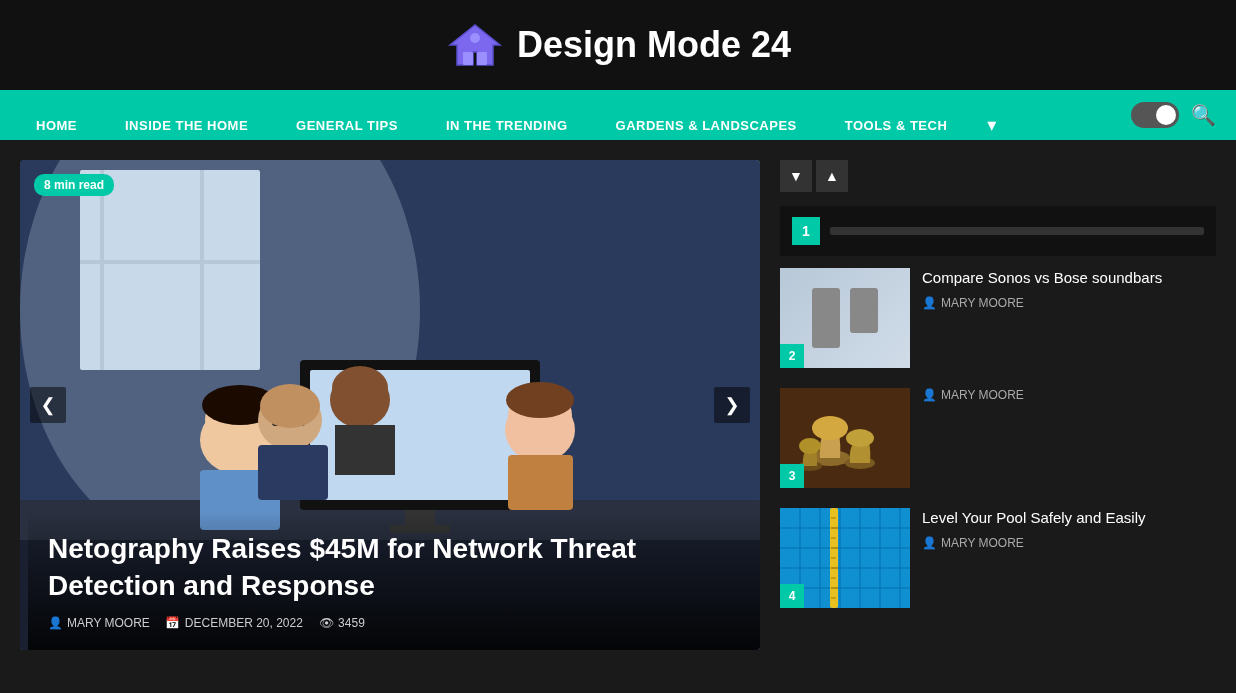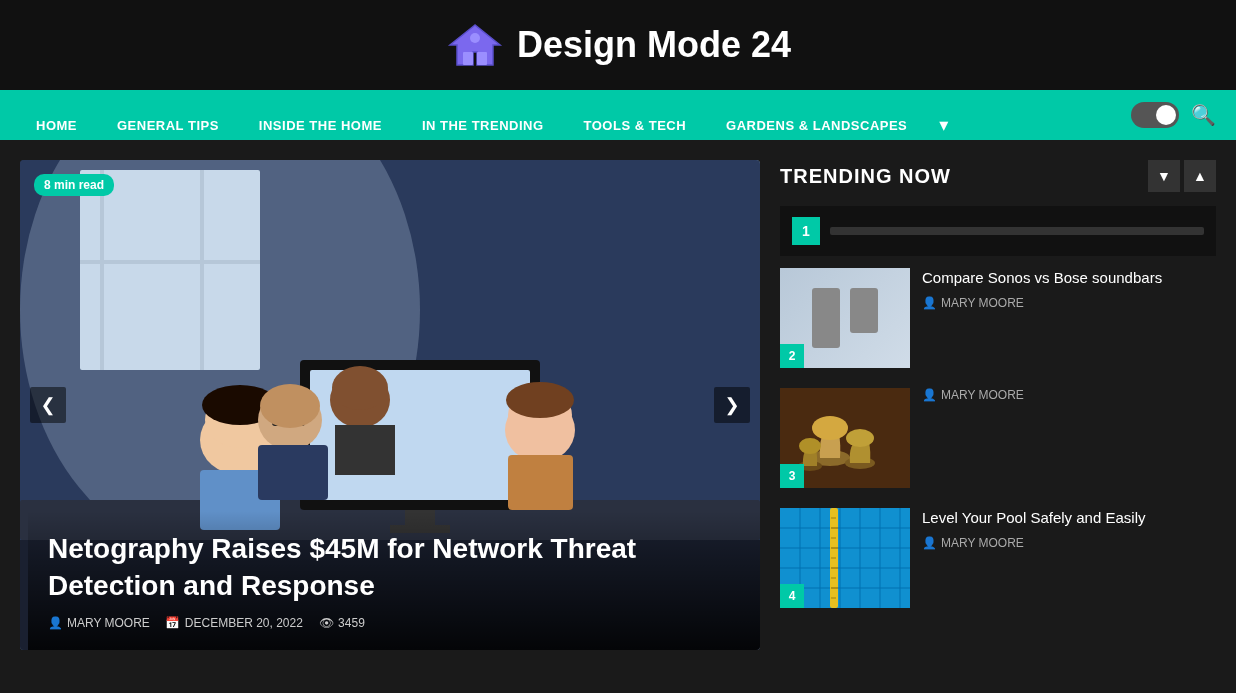--- a/index.html
+++ b/index.html
@@ -34,21 +34,21 @@
       background: #00c9a7;
       display: flex;
       align-items: center;
       height: 50px;
       padding: 0 20px;
     }
     .nav-items {
       display: flex;
       align-items: center;
       flex: 1;
-      gap: 8px;
+      gap: 16px;
       margin-top: 20px;
     }
     .nav-item {
       color: #fff;
       font-size: 13px;
       font-weight: bold;
       padding: 0 16px;
       cursor: pointer;
       height: 50px;
       display: flex;
@@ -331,25 +331,25 @@
       <rect x="32" y="32" width="10" height="13" fill="#9b8eff" rx="1"></rect>
       <circle cx="30" cy="18" r="5" fill="#9b8eff"></circle>
     </svg>
     <span class="logo-text">Design Mode 24</span>
   </div>
 </header>
 
 <nav class="nav">
   <div class="nav-items">
     <a class="nav-item">HOME</a>
+    <a class="nav-item">INSIDE THE HOME</a>
     <a class="nav-item">GENERAL TIPS</a>
-    <a class="nav-item">INSIDE THE HOME</a>
     <a class="nav-item">IN THE TRENDING</a>
+    <a class="nav-item">GARDENS &amp; LANDSCAPES</a>
     <a class="nav-item">TOOLS &amp; TECH</a>
-    <a class="nav-item">GARDENS &amp; LANDSCAPES</a>
     <span class="nav-more">▾</span>
   </div>
   <div class="nav-right">
     <div class="toggle-switch">
       <span class="toggle-knob"></span>
     </div>
     <span class="search-icon-btn">🔍</span>
   </div>
 </nav>
 
@@ -420,21 +420,20 @@
         <span>
           <span>👁</span>
           <span>3459</span>
         </span>
       </div>
     </div>
   </div>
 
   <div class="trending-area">
     <div class="trending-header">
-      <span class="trending-title">TRENDING NOW</span>
       <div class="trending-controls">
         <button class="trending-ctrl-btn">▼</button>
         <button class="trending-ctrl-btn">▲</button>
       </div>
     </div>
 
     <div class="trending-item-1">
       <div class="trend-num">1</div>
       <div class="trend-bar"></div>
     </div>

